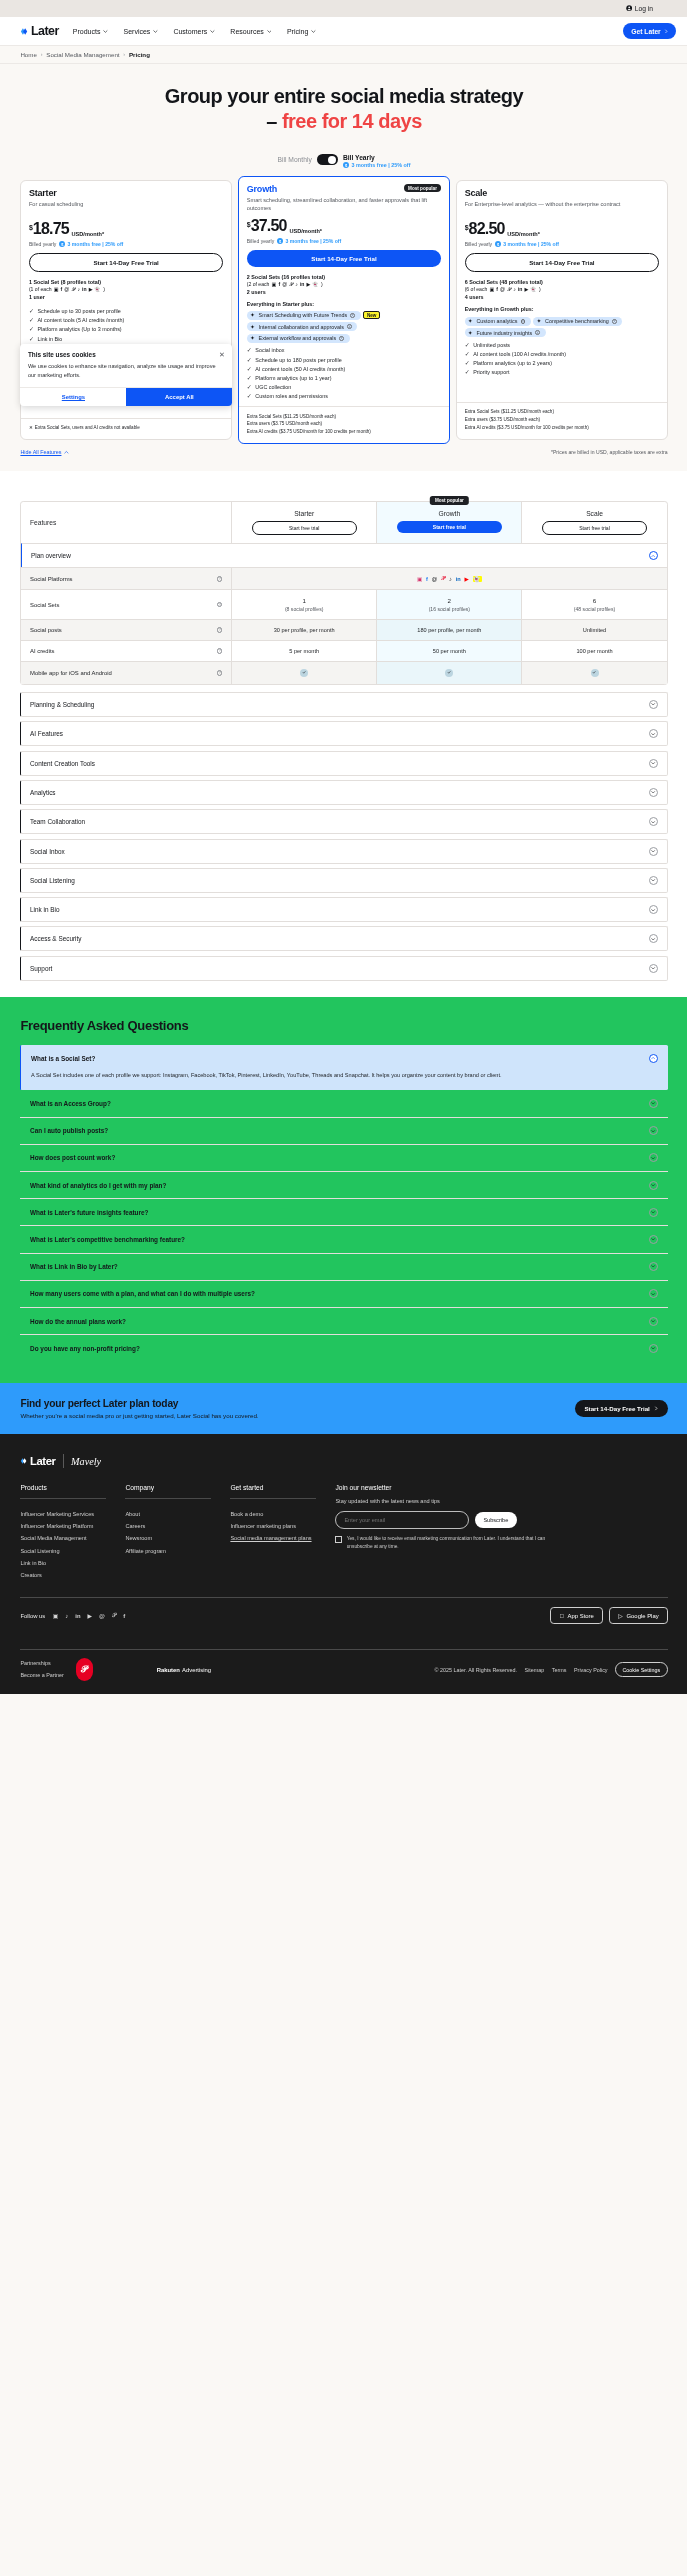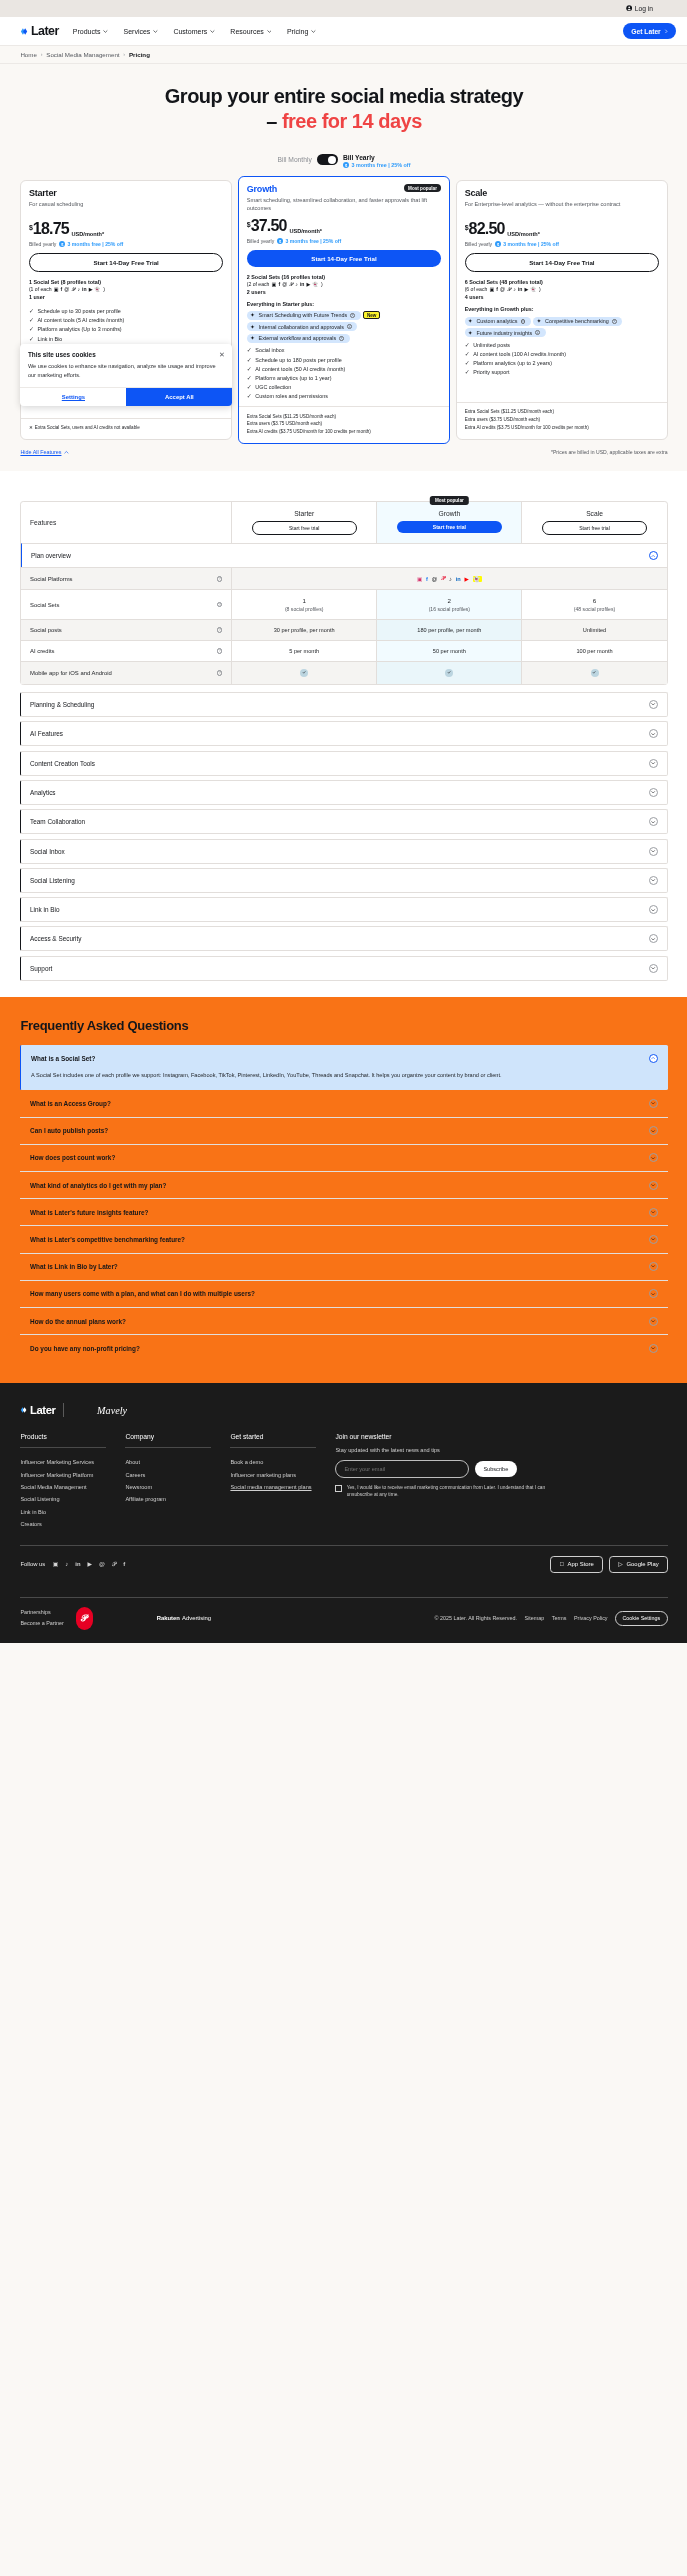--- a/index.html
+++ b/index.html
@@ -205,21 +205,21 @@
   }
   .tc.mid { background: #f2fbff; }
   .tc .big { font-size: 6.2px; }
   .tc .small { font-size: 5.1px; color: #55585e; }
   .tc.span { flex: none; width: 67.5%; }
   .plat-icons { display: flex; gap: 3.8px; align-items: center; justify-content: center; }
   .check-circ { width: 8px; height: 8px; border-radius: 50%; background: #bcd5e0; display:flex; align-items:center; justify-content:center; }
   .q-i { width: 5.9px; height: 5.9px; border: 0.5px solid #8a8d92; border-radius: 50%; font-size: 3.8px; display: inline-flex; align-items: center; justify-content: center; color: #8a8d92; flex:none;}
 
   
-  .faq { padding: 21.5px 20.4px 21.5px; background: #f97316; }
+  .faq { padding: 21.5px 20.4px 21.5px; background: #22c55e; }
   .faq h2 { font-size: 13px; font-weight: 700; letter-spacing: -0.3px; margin-bottom: 11.8px; }
   .faq-item { border-bottom: 0.5px solid #e2dedb; }
   .faq-item.open { background: #cfe4fb; border-left: 1.6px solid #0d55f5; border-bottom: none; border-radius: 1.6px; }
   .faq-q {
     display: flex; align-items: center; justify-content: space-between;
     padding: 8.6px 9.7px; font-size: 6.4px; font-weight: 700; cursor: pointer;
   }
   .faq-a { padding: 0 9.7px 9.7px; font-size: 5.6px; line-height: 1.7; color: #1e2024; max-width: 602px;}
 
   
@@ -230,21 +230,21 @@
     background: #14161a; color: #fff; border-radius: 537px; padding: 5.4px 9.7px;
     font-size: 6.2px; font-weight: 700; display: flex; align-items: center; gap: 3.8px;
     border: none; cursor: pointer; font-family: inherit; white-space: nowrap;
   }
 
   
   .footer { background: #1b1b1b; color: #e9e9e9; padding: 20.4px 20.4px 9.7px; }
   .f-logos { display: flex; align-items: center; gap: 7.5px; margin-bottom: 16px; }
   .f-logo-text { font-size: 11.3px; font-weight: 800; letter-spacing: -0.4px; color: #fff; display:flex; align-items:center; gap:1.6px;}
   .f-div { width: 0.5px; height: 14px; background: #5a5a5a; }
-  .f-mavely { font-size: 10.2px; font-style: italic; font-family: "Liberation Serif", serif; color: #fff; margin-left: 26px; }
+  .f-mavely { font-size: 10.2px; font-style: italic; font-family: "Liberation Serif", serif; color: #fff; }
   .f-cols { display: flex; gap: 0; }
   .f-col { width: 105px; }
   .f-col.news { width: auto; flex: 1; }
   .f-col h4 { font-size: 6.7px; font-weight: 500; color: #fff; padding-bottom: 6.4px; }
   .f-col .rule { border-top: 0.5px solid #4a4a4a; width: 86px; margin-bottom: 8.6px; }
   .f-col a { display: block; font-size: 5.6px; color: #cfcfcf; text-decoration: none; padding: 3.2px 0; cursor: pointer;}
   .f-col a.ul { text-decoration: underline; }
   .news-sub { font-size: 5.6px; color: #cfcfcf; margin-bottom: 7.5px; }
   .news-form { display: flex; gap: 5.4px; align-items: center; }
   .news-input {
@@ -950,20 +950,32 @@
         <span>Do you have any non-profit pricing?</span>
         <span class="circ">
             <svg width="4.3" height="4.3" viewBox="0 0 10 10">
               <path d="M1 3l4 4 4-4" stroke="#14161a" stroke-width="1.3" fill="none"></path>
             </svg>
           </span>
       </div>
     </div>
   </div>
 
+  <div class="banner">
+    <div>
+      <h3>Find your perfect Later plan today</h3>
+      <p>Whether you're a social media pro or just getting started, Later Social has you covered.</p>
+    </div>
+    <button class="banner-btn">
+      <span>Start 14-Day Free Trial</span>
+      <svg width="4.3" height="4.8" viewBox="0 0 10 10">
+          <path d="M3 1l4 4-4 4" stroke="#fff" stroke-width="1.5" fill="none"></path>
+        </svg>
+    </button>
+  </div>
 
   <div class="footer">
     <div class="f-logos">
       <div class="f-logo-text">
         <span><svg width="8" height="8" viewBox="0 0 20 20">
               <path d="M6.5 3 L11 10 L6.5 17 L2 10 Z" fill="#2e9bfb"></path>
               <path d="M11.5 3 L16 10 L11.5 17 L7 10 Z" fill="#fff"></path>
             </svg></span>
         <span>Later</span>
       </div>

